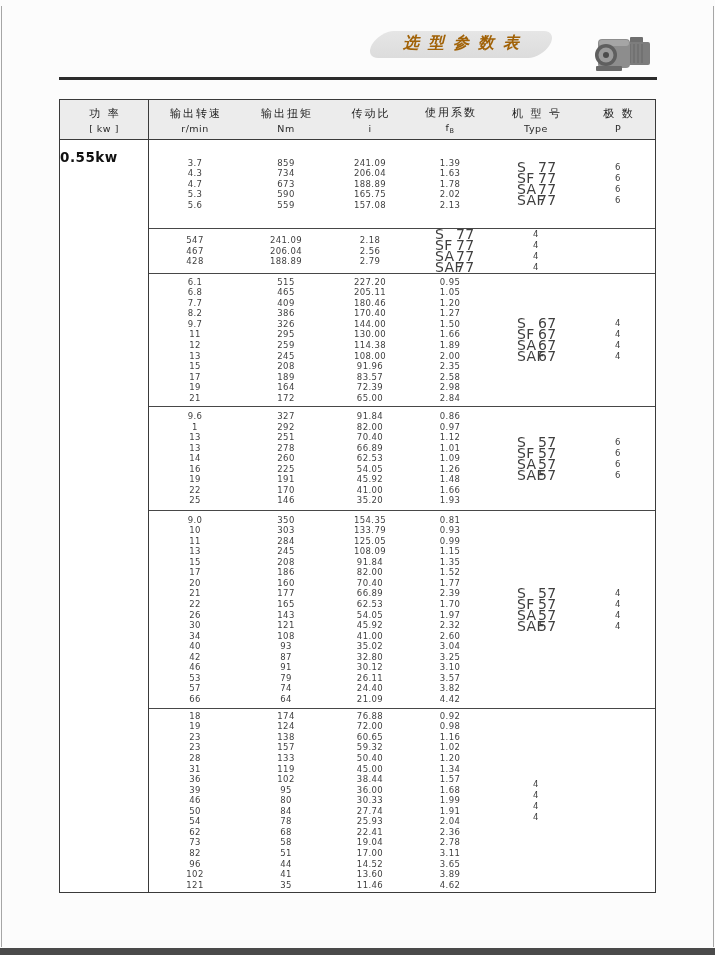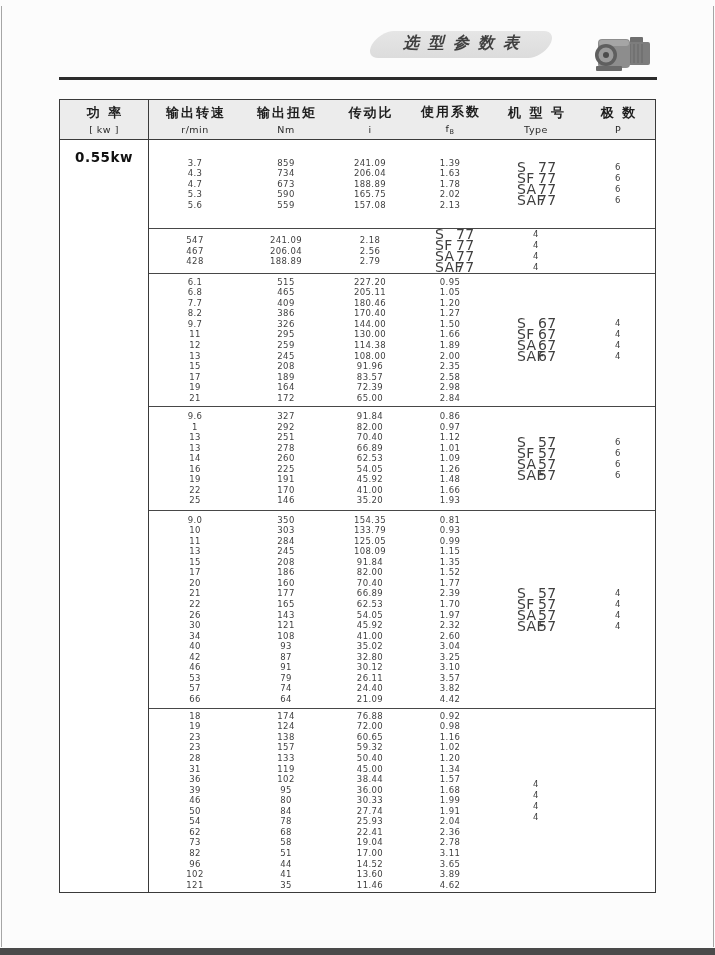--- a/index.html
+++ b/index.html
@@ -17,47 +17,47 @@
   
   .banner {
     position:absolute; left:372px; top:31px; width:178px; height:27px;
     background:linear-gradient(180deg,#e6e6e6,#dcdcdc);
     border-radius:14px / 50%;
     transform:skewX(-30deg);
   }
   .page-title {
     position:absolute; left:372px; top:33px; width:178px;
     text-align:center; font-style:italic; font-weight:bold;
-    font-size:16px; letter-spacing:9px; color:#404040;
+    font-size:16px; letter-spacing:9px; color:#a16207;
     text-indent:9px; white-space:nowrap;
   }
   .header-rule { position:absolute; left:59px; top:77px; width:598px; height:2.5px; background:#2c2c2c; }
   .gearmotor { position:absolute; left:586px; top:31px; width:70px; height:46px; }
 
   
   .param-table {
     position:absolute; left:59px; top:99px; width:597px; height:794px;
     border:1.5px solid #3a3a3a; background:#fff;
     display:flex; flex-direction:column;
   }
   .thead {
     height:40px; flex:0 0 40px; background:#ececec;
     border-bottom:1.2px solid #3a3a3a;
     display:grid; grid-template-columns:89px 92px 90px 78px 82px 90px 1fr;
   }
   .hcell { display:flex; flex-direction:column; justify-content:center; align-items:center; gap:2px; }
   .hcell.power-h { border-right:1px solid #3a3a3a; }
-  .hlabel { font-size:13px; font-weight:bold; letter-spacing:2px; color:#1d1d1d; white-space:nowrap; text-indent:2px; }
+  .hlabel { font-size:11px; font-weight:normal; letter-spacing:2px; color:#1d1d1d; white-space:nowrap; text-indent:2px; }
   .hunit { font-size:9.5px; color:#2a2a2a; letter-spacing:0.5px; }
   .hunit .sub { font-size:6.5px; vertical-align:-2px; }
 
   .tbody { flex:1; display:flex; }
   .power-cell {
     width:89px; flex:0 0 89px; border-right:1px solid #3a3a3a;
-    padding-top:9px; text-align:center;
+    padding-top:9px; 
   }
   .power-value { font-size:13.5px; font-weight:bold; color:#111; letter-spacing:0.5px; }
 
   .data-area { flex:1; display:flex; flex-direction:column;justify-content:center; }
   .block {
     display:grid; grid-template-columns:92px 90px 78px 82px 90px 1fr;
   }
   .block:not(:last-child) { border-bottom:1px solid #474747; }
   .block:nth-child(1) { flex:0 0 89px; }
   .block:nth-child(2) { flex:0 0 45px; }

